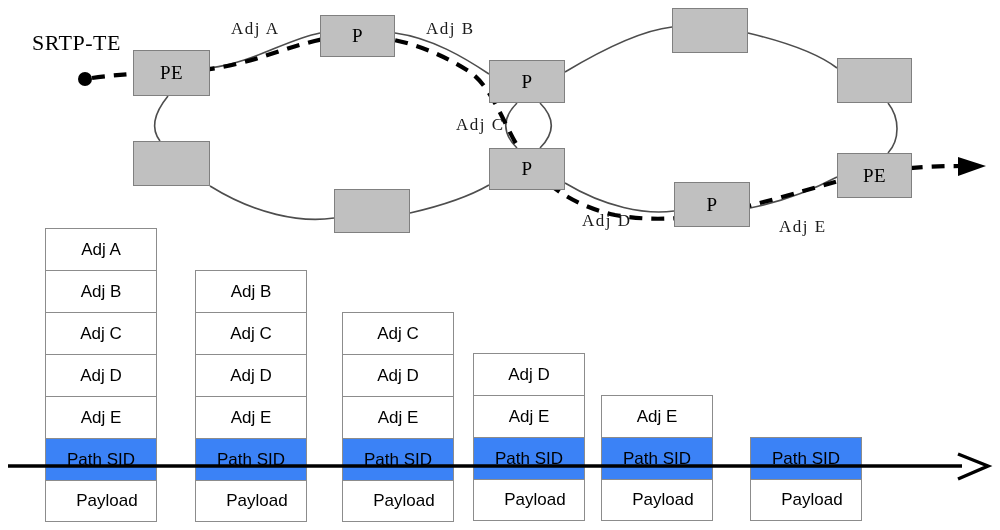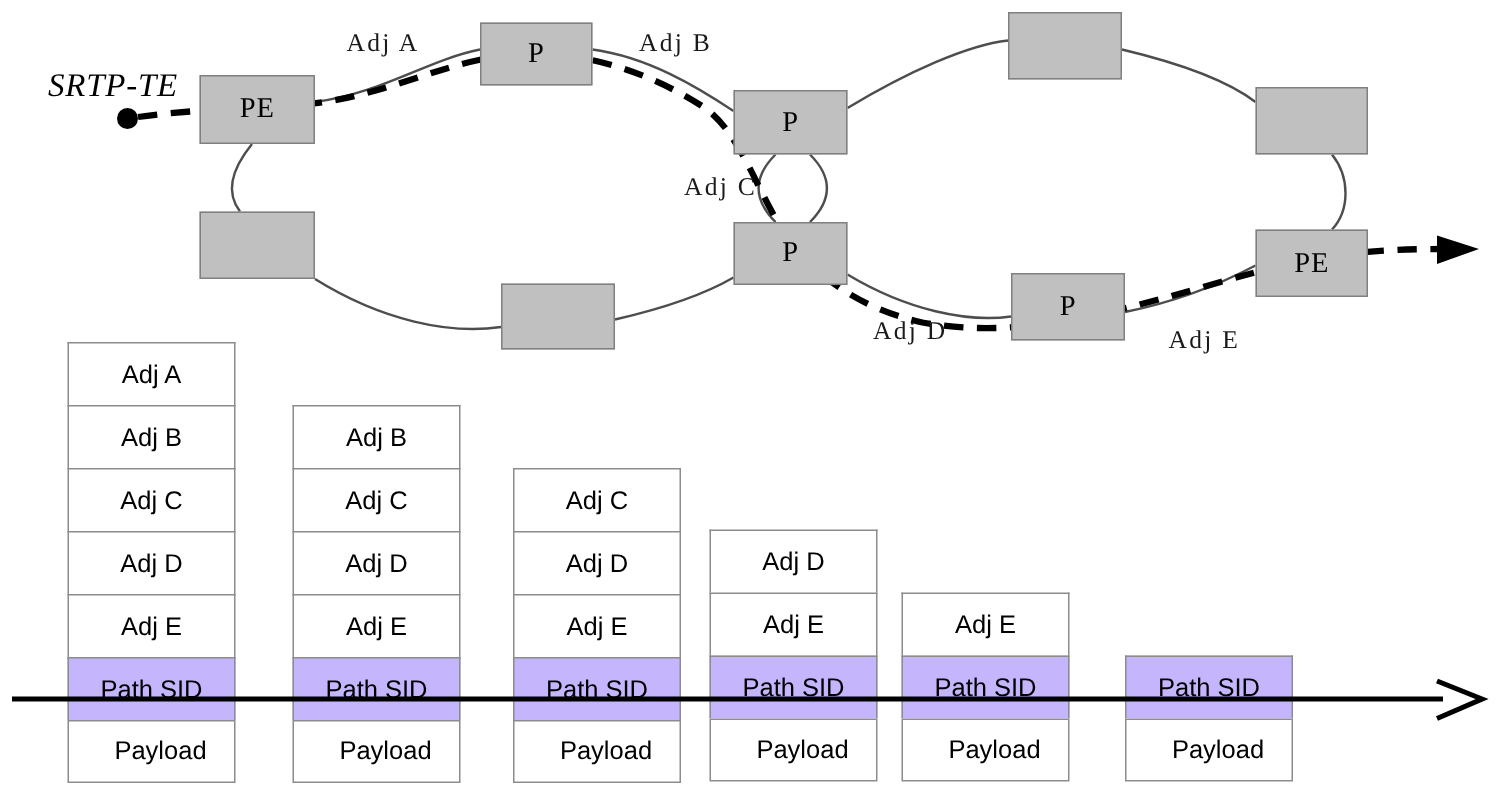--- a/index.html
+++ b/index.html
@@ -66,21 +66,21 @@
     justify-content: center;
     font-family: "Liberation Sans", sans-serif;
     font-size: 17px;
     color: #000000;
   }
   .stack-cell:last-child {
     border-bottom-width: 1.5px;
     padding-left: 12px;
   }
   .stack-cell.sid {
-    background: #c4b5fd;
+    background: #3b82f6;
     border-color: #8c8c8c;
     text-decoration: underline;
   }
   .stack-cell.payload {
     border-top-width: 1.5px;
   }
   #axis-svg {
     position: absolute;
     left: 0;
     top: 440px;
@@ -120,21 +120,21 @@
              C 250 66 290 44 330 38
              C 380 30 430 46 470 72
              C 495 90 505 130 525 158
              C 545 186 575 206 615 215
              C 660 223 700 217 740 208
              C 790 196 830 182 868 174
              C 905 167 935 166 962 166" fill="none" stroke="#000000" stroke-width="4.2" stroke-dasharray="13 9" stroke-linecap="butt"></path>
     <path d="M 958 157 L 986 166 L 958 176 Z" fill="#000000"></path>
   </svg>
 
-  <div class="source-label" style="left:32px; top:44px;font-style:italic;">SRTP-TE</div>
+  <div class="source-label" style="left:32px; top:30px;">SRTP-TE</div>
 
   <div class="node-box" style="left:133px; top:50px;  width:77px; height:46px;">PE</div>
   <div class="node-box" style="left:133px; top:141px; width:77px; height:45px;"></div>
   <div class="node-box" style="left:320px; top:15px;  width:75px; height:42px;">P</div>
   <div class="node-box" style="left:334px; top:189px; width:76px; height:44px;"></div>
   <div class="node-box" style="left:489px; top:60px;  width:76px; height:43px;">P</div>
   <div class="node-box" style="left:489px; top:148px; width:76px; height:42px;">P</div>
   <div class="node-box" style="left:672px; top:8px;   width:76px; height:45px;"></div>
   <div class="node-box" style="left:674px; top:182px; width:76px; height:45px;">P</div>
   <div class="node-box" style="left:837px; top:58px;  width:75px; height:45px;"></div>

